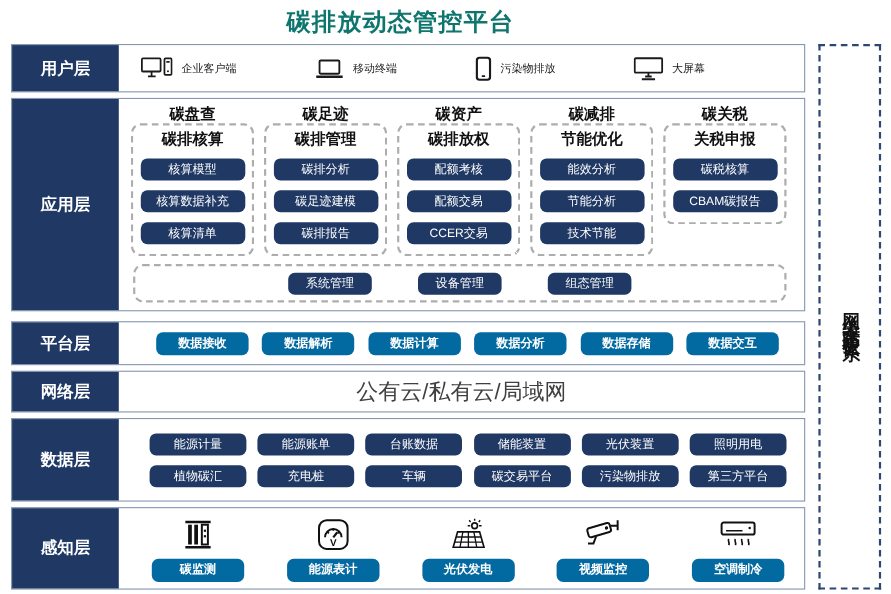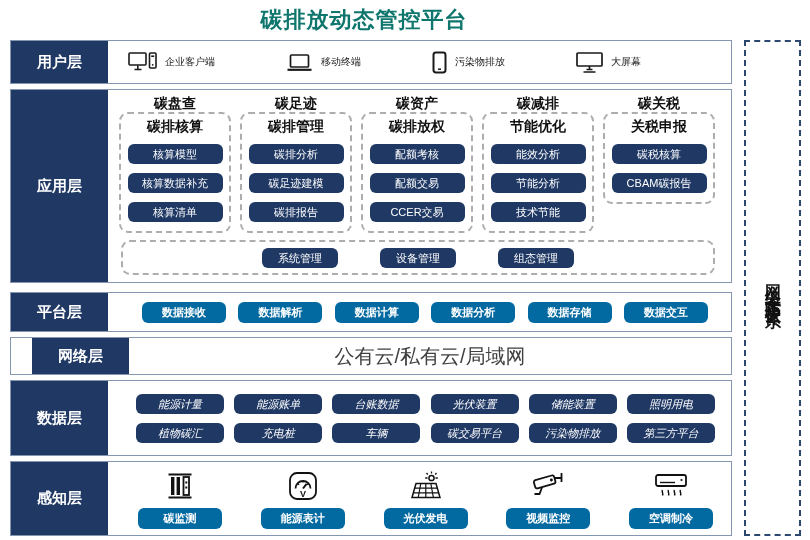--- a/index.html
+++ b/index.html
@@ -8,21 +8,21 @@
   .stage { position:relative; width:810px; height:540px; background:#fff; overflow:hidden; }
 
   .page-title { position:absolute; top:5px; left:0; width:728px; text-align:center;
     font-size:22px; font-weight:bold; color:#0f766e; letter-spacing:1px; }
 
   .section { position:absolute; left:10px; width:722px; border:1px solid #8496B0;
     background:#fff; display:flex; }
   .sec-user { top:40px;  height:44px; }
   .sec-app  { top:89px;  height:194px; }
   .sec-platform { top:292px; height:40px; }
-  .sec-network  { top:337px; height:38px;padding-left:21px; }
+  .sec-network  { top:337px; height:38px; }
   .sec-data     { top:380px; height:76px; }
   .sec-perception { top:461px; height:75px; }
 
   .layer-label { width:97px; flex:0 0 97px; background:#1F3864; color:#fff;
     font-weight:bold; font-size:15px; display:flex; align-items:center; justify-content:center; }
   .sec-content { flex:1; position:relative; }
 
   
   .user-row { height:100%; display:flex; align-items:center; justify-content:space-between;
     padding:0 90px 0 20px; }
@@ -49,21 +49,21 @@
   .by { background:#0369a1; color:#fff; font-size:11px; font-weight:bold; line-height:21px;
     height:21px; border-radius:6px; text-align:center; width:84px; white-space:nowrap; }
 
   
   .net-text { height:100%; display:flex; align-items:center; justify-content:center;
     font-size:20px; color:#404040; }
 
   
   .data-rows { height:100%; display:flex; flex-direction:column; justify-content:center; gap:9px;
     padding:0 16px 0 28px; }
-  .data-row { display:flex; justify-content:space-between;font-style:italic; }
+  .data-row { display:flex; justify-content:space-between; }
   .data-row .bn { width:88px; }
 
   
   .perc-row { height:100%; display:flex; justify-content:space-between; align-items:center;
     padding:2px 16px 4px 28px; }
   .perc-item { width:88px; display:flex; flex-direction:column; align-items:center; gap:7px; }
   .perc-icon { height:34px; display:flex; align-items:flex-end; justify-content:center; }
 
   
   .security-bar { position:absolute; left:744px; top:40px; width:57px; height:496px;
@@ -215,22 +215,22 @@
   </div>
 
   <div class="section sec-data">
     <div class="layer-label">数据层</div>
     <div class="sec-content">
       <div class="data-rows">
         <div class="data-row">
           <div class="bn">能源计量</div>
           <div class="bn">能源账单</div>
           <div class="bn">台账数据</div>
+          <div class="bn">储能装置</div>
           <div class="bn">光伏装置</div>
-          <div class="bn">储能装置</div>
           <div class="bn">照明用电</div>
         </div>
         <div class="data-row">
           <div class="bn">植物碳汇</div>
           <div class="bn">充电桩</div>
           <div class="bn">车辆</div>
           <div class="bn">碳交易平台</div>
           <div class="bn">污染物排放</div>
           <div class="bn">第三方平台</div>
         </div>

